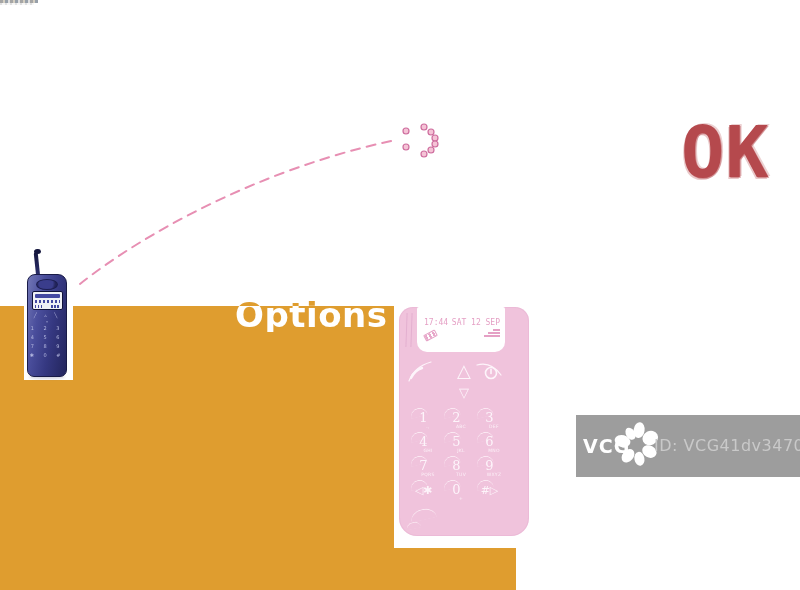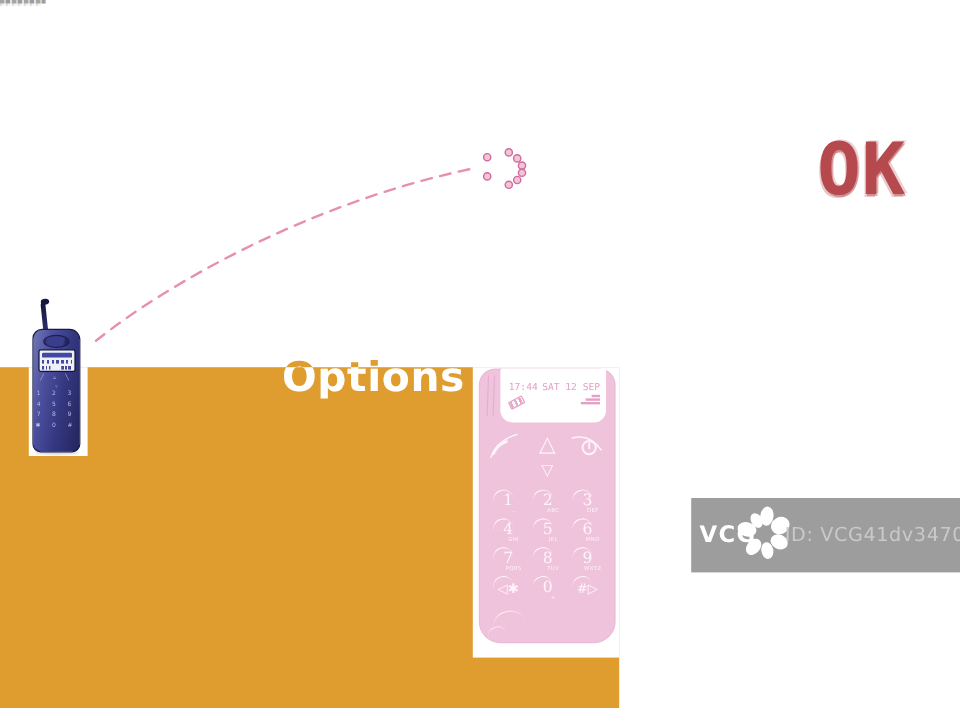--- a/index.html
+++ b/index.html
@@ -19,22 +19,22 @@
   .notch-b{left:394px;top:306px;width:122px;height:242px;background:#fff;}
 
   
   .options{left:231px;top:298px;height:46px;font-size:34px;font-weight:bold;line-height:34px;
            letter-spacing:.5px;white-space:nowrap;}
   .options span{position:absolute;left:4px;top:0;}
   .opt-orange{color:#df9d2f;clip-path:inset(0 0 calc(100% - 8px) 0);}
   .opt-white{color:#ffffff;clip-path:inset(8px 0 0 0);}
 
   
-  .ok{left:681px;top:98px;font-family:"DejaVu Sans Mono",monospace;font-weight:bold;
-      font-size:60px;line-height:88px;color:#b5494d;letter-spacing:1px;
+  .ok{left:681px;top:108px;font-family:"DejaVu Sans Mono",monospace;font-weight:bold;
+      font-size:72px;line-height:88px;color:#b5494d;letter-spacing:1px;
       text-shadow:1px 1px 0 rgba(181,73,77,.45),-1px 2px 0 rgba(181,73,77,.3),2px -1px 0 rgba(181,73,77,.25);}
 
   
   .fx{left:0;top:0;width:800px;height:590px;pointer-events:none;}
 
   
   .bphone{left:27px;top:252px;width:40px;height:125px;}
   .b-ant{left:8px;top:0;width:4px;height:26px;background:linear-gradient(#15173e,#2e3170);
          border-radius:2px 2px 0 0;transform:rotate(-6deg);}
   .b-ant-tip{left:6.5px;top:-3px;width:7px;height:5px;border-radius:50%;background:#15173e;transform:rotate(-6deg);}
@@ -52,21 +52,21 @@
   .bs-icons{margin:2px 2px 0;height:3px;display:flex;justify-content:space-between;}
   .bs-batt{width:7px;background:repeating-linear-gradient(90deg,#4348a2 0 1.5px,transparent 1.5px 3px);}
   .bs-sig{width:9px;background:repeating-linear-gradient(90deg,#4348a2 0 2px,transparent 2px 3px);}
   .b-keys{left:0;top:37px;width:100%;text-align:center;color:#b0b4de;}
   .bk-nav1{font-size:5px;line-height:7px;letter-spacing:3px;white-space:pre;}
   .bk-nav2{font-size:4px;line-height:5px;}
   .bk-row{font-size:5px;line-height:9px;letter-spacing:4px;white-space:pre;color:#b7bbe2;}
   .b-shadow{left:2px;top:123px;width:36px;height:4px;border-radius:50%;background:rgba(90,90,130,.25);filter:blur(1px);}
 
   
-  .pphone{left:399px;top:307px;width:114px;height:229px;background:#f0c3dc;
+  .pphone{left:399px;top:307px;width:130px;height:229px;background:#f0c3dc;
           border-radius:14px 14px 18px 18px;box-shadow:inset 0 0 0 1px rgba(224,160,200,.25);}
   .p-screen{left:18px;top:0;width:88px;height:45px;background:#ffffff;border-radius:2px 2px 10px 10px;}
   .p-status{left:7px;top:11px;width:76px;display:flex;justify-content:space-between;
             font-family:"DejaVu Sans Mono",monospace;font-size:8px;color:#e5a0c5;letter-spacing:0;}
   .p-batt{left:7px;top:25px;width:13px;height:7px;border:1px solid #e5a0c5;border-radius:1px;
           transform:rotate(-28deg);box-sizing:border-box;
           background:repeating-linear-gradient(90deg,#e7a8ca 0 2px,#fff 2px 4px);}
   .p-sig{right:5px;top:22px;display:flex;flex-direction:column;align-items:flex-end;gap:1.5px;}
   .p-sig i{display:block;height:1.5px;background:#e5a0c5;}
   .p-sig i:nth-child(1){width:7px;}

